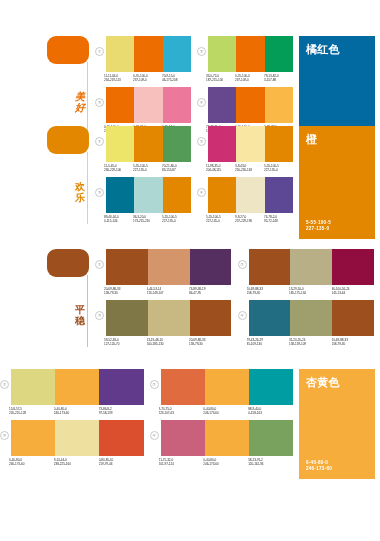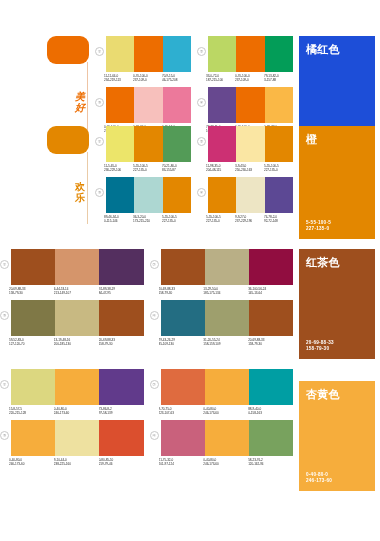--- a/index.html
+++ b/index.html
@@ -59,21 +59,21 @@
     margin-right:3px;
   }
   .feat-box{
     position:absolute;left:0;top:2px;width:76px;
     box-sizing:border-box;padding:7px 7px 6px 7px;
     display:flex;flex-direction:column;justify-content:space-between;
   }
   .f0 .feat-box{height:113px;}
   .f1 .feat-box{height:113px;}
   .f2 .feat-box{height:110px;}
-  .f3 .feat-box{height:110px;margin-top:12px;}
+  .f3 .feat-box{height:110px;}
   .feat-name{
     color:#ffffff;font-size:11px;font-weight:bold;line-height:12px;
     letter-spacing:.3px;
   }
   .feat-codes{color:#ffffff;font-size:4.6px;line-height:6.6px;font-weight:bold;letter-spacing:.25px;}
   .feat-codes b{display:block;font-weight:bold;}
 </style>
 </head>
 <body>
 
@@ -177,21 +177,21 @@
                 <b>237-109-0</b>
               </div>
               <div class="code">
                 <b>0-29-77-0</b>
                 <b>250-184-70</b>
               </div>
             </div>
           </div>
         </div>
         <div class="feature f0">
-          <div class="feat-box" style="background: #1d4ed8;">
+          <div class="feat-box" style="background: #0369a1;">
             <div class="feat-name">橘红色</div>
             <div class="feat-codes">
               <b>0-70-100-0</b>
               <b>237-109-0</b>
             </div>
           </div>
         </div>
       </div>
       <div class="section sec-1">
         <div class="side">
@@ -301,20 +301,25 @@
           <div class="feat-box" style="background: rgb(227, 135, 0);">
             <div class="feat-name">橙</div>
             <div class="feat-codes">
               <b>5-55-100-5</b>
               <b>227-135-0</b>
             </div>
           </div>
         </div>
       </div>
       <div class="section sec-2">
+        <div class="side">
+          <div class="tab" style="background: rgb(158, 79, 30);"></div>
+          <div class="stem" style="background: rgb(185, 132, 94);"></div>
+          <div class="mood" style="color: rgb(158, 79, 30);">平稳</div>
+        </div>
         <div class="grid">
           <div class="combo">
             <div class="combo-head">
               <div class="num">①</div>
               <div class="swatches">
                 <div class="sw" style="background: rgb(158, 79, 30);"></div>
                 <div class="sw" style="background: rgb(213, 149, 107);"></div>
                 <div class="sw" style="background: rgb(84, 47, 95);"></div>
               </div>
             </div>
@@ -396,29 +401,20 @@
                 <b>35-109-130</b>
               </div>
               <div class="code">
                 <b>31-20-55-24</b>
                 <b>158-159-109</b>
               </div>
               <div class="code">
                 <b>20-69-88-33</b>
                 <b>158-79-30</b>
               </div>
-            </div>
-          </div>
-        </div>
-        <div class="feature f2">
-          <div class="feat-box" style="background: rgb(158, 79, 30);">
-            <div class="feat-name">红茶色</div>
-            <div class="feat-codes">
-              <b>20-69-88-33</b>
-              <b>158-79-30</b>
             </div>
           </div>
         </div>
       </div>
       <div class="section sec-3">
         <div class="grid">
           <div class="combo">
             <div class="combo-head">
               <div class="num">①</div>
               <div class="swatches">

